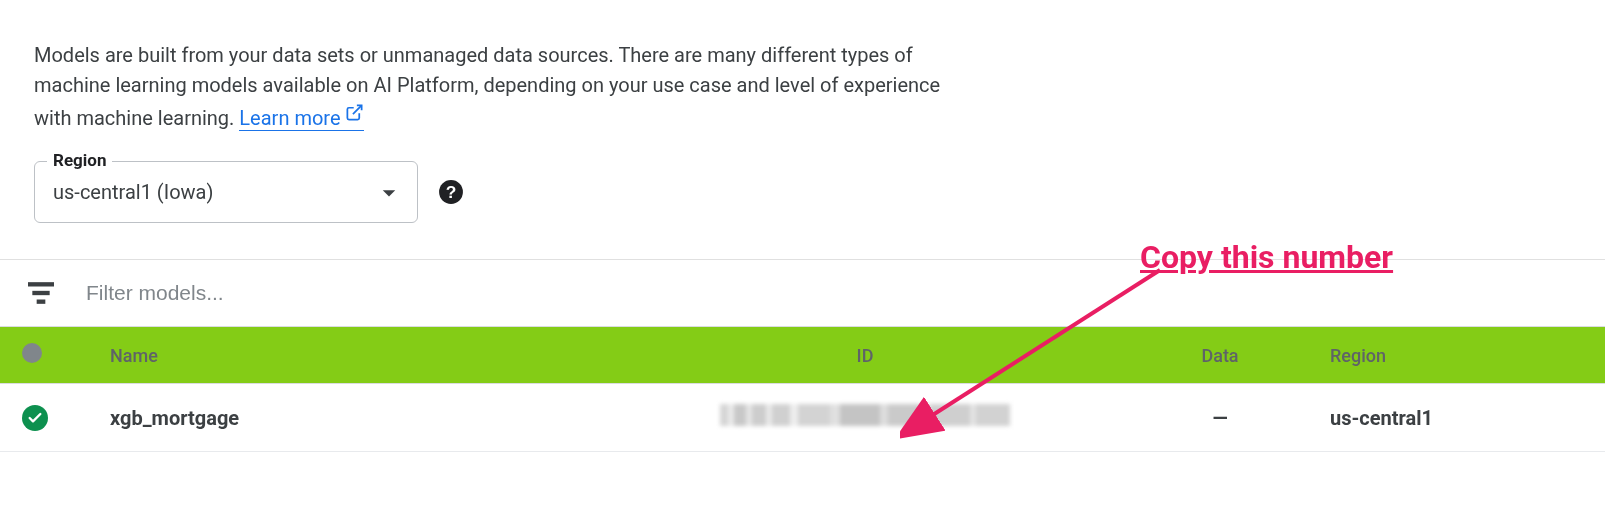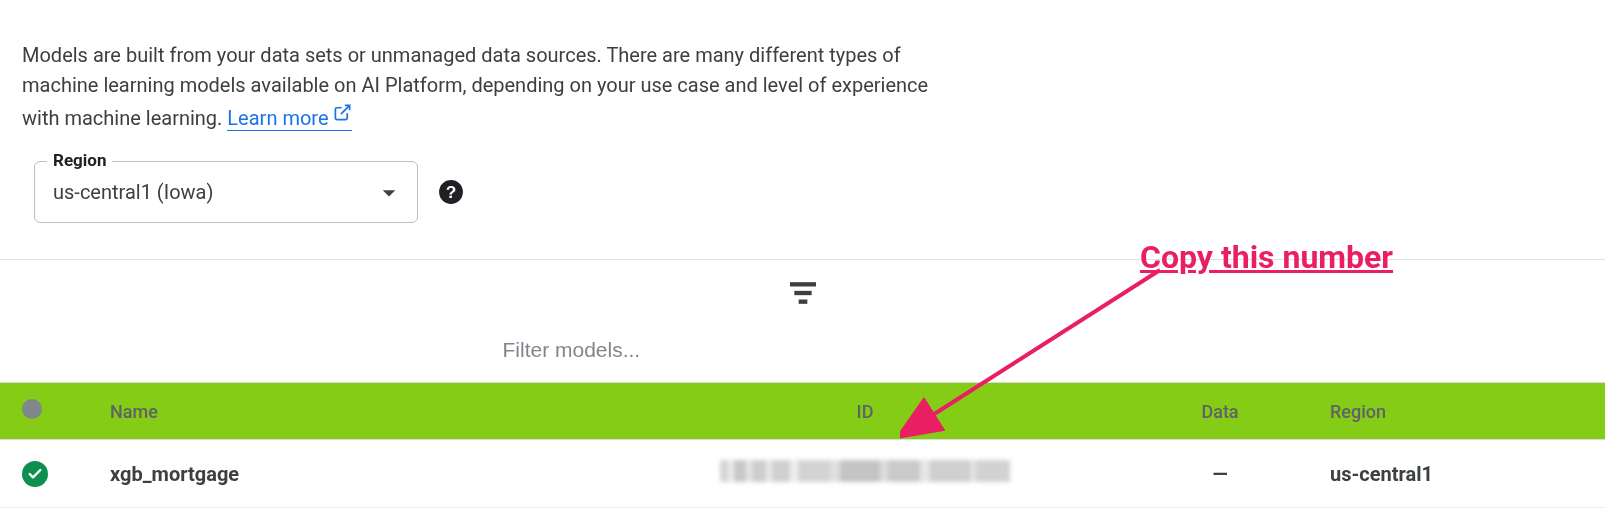--- a/index.html
+++ b/index.html
@@ -8,21 +8,21 @@
       box-sizing: border-box;
     }
     body {
       font-family: Roboto, "Helvetica Neue", Arial, sans-serif;
       font-size: 14px;
       color: #202124;
       background: #fff;
       width: 1605px;
     }
     .description {
-      padding: 40px 34px 28px 22px;
+      padding: 40px 34px 28px 34px;
       font-size: 20px;
       line-height: 1.5;
       color: #3c4043;
       max-width: 980px;
     }
     .description a {
       color: #1a73e8;
       text-decoration: none;
       border-bottom: 1px solid #1a73e8;
     }
@@ -71,21 +71,20 @@
       flex-shrink: 0;
     }
     .divider-top {
       border-top: 1px solid #e0e0e0;
     }
     .filter-row {
       display: flex;
       align-items: center;
       padding: 20px 28px;
       gap: 32px;
-      flex-direction: column;
     }
     .filter-icon {
       width: 26px;
       height: 26px;
       flex-shrink: 0;
       display: flex;
       align-items: center;
       justify-content: center;
     }
     .filter-input {

